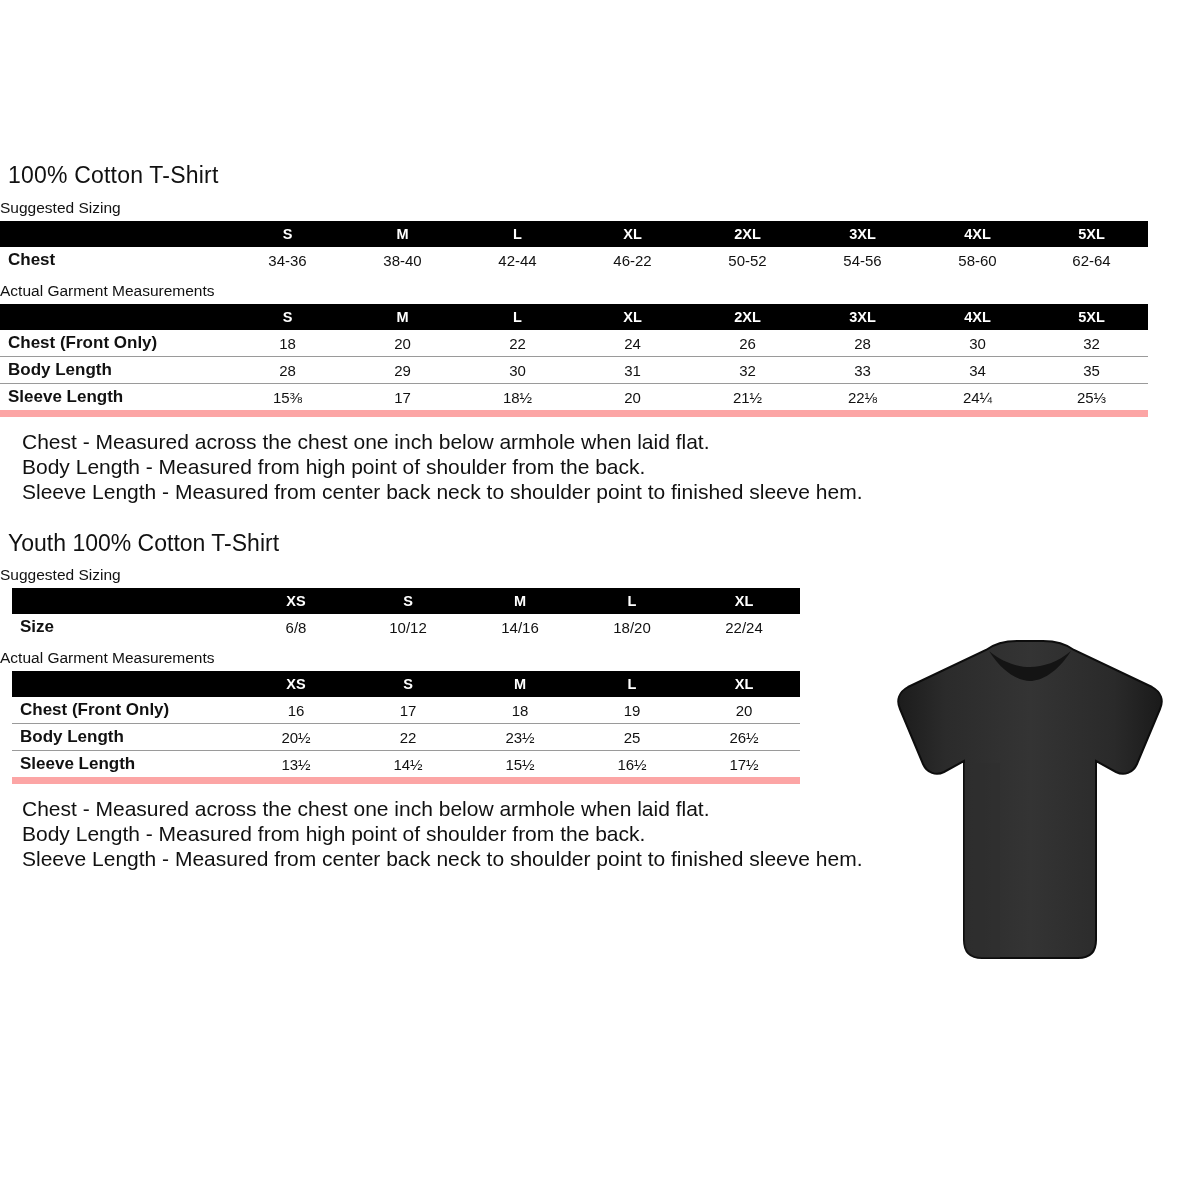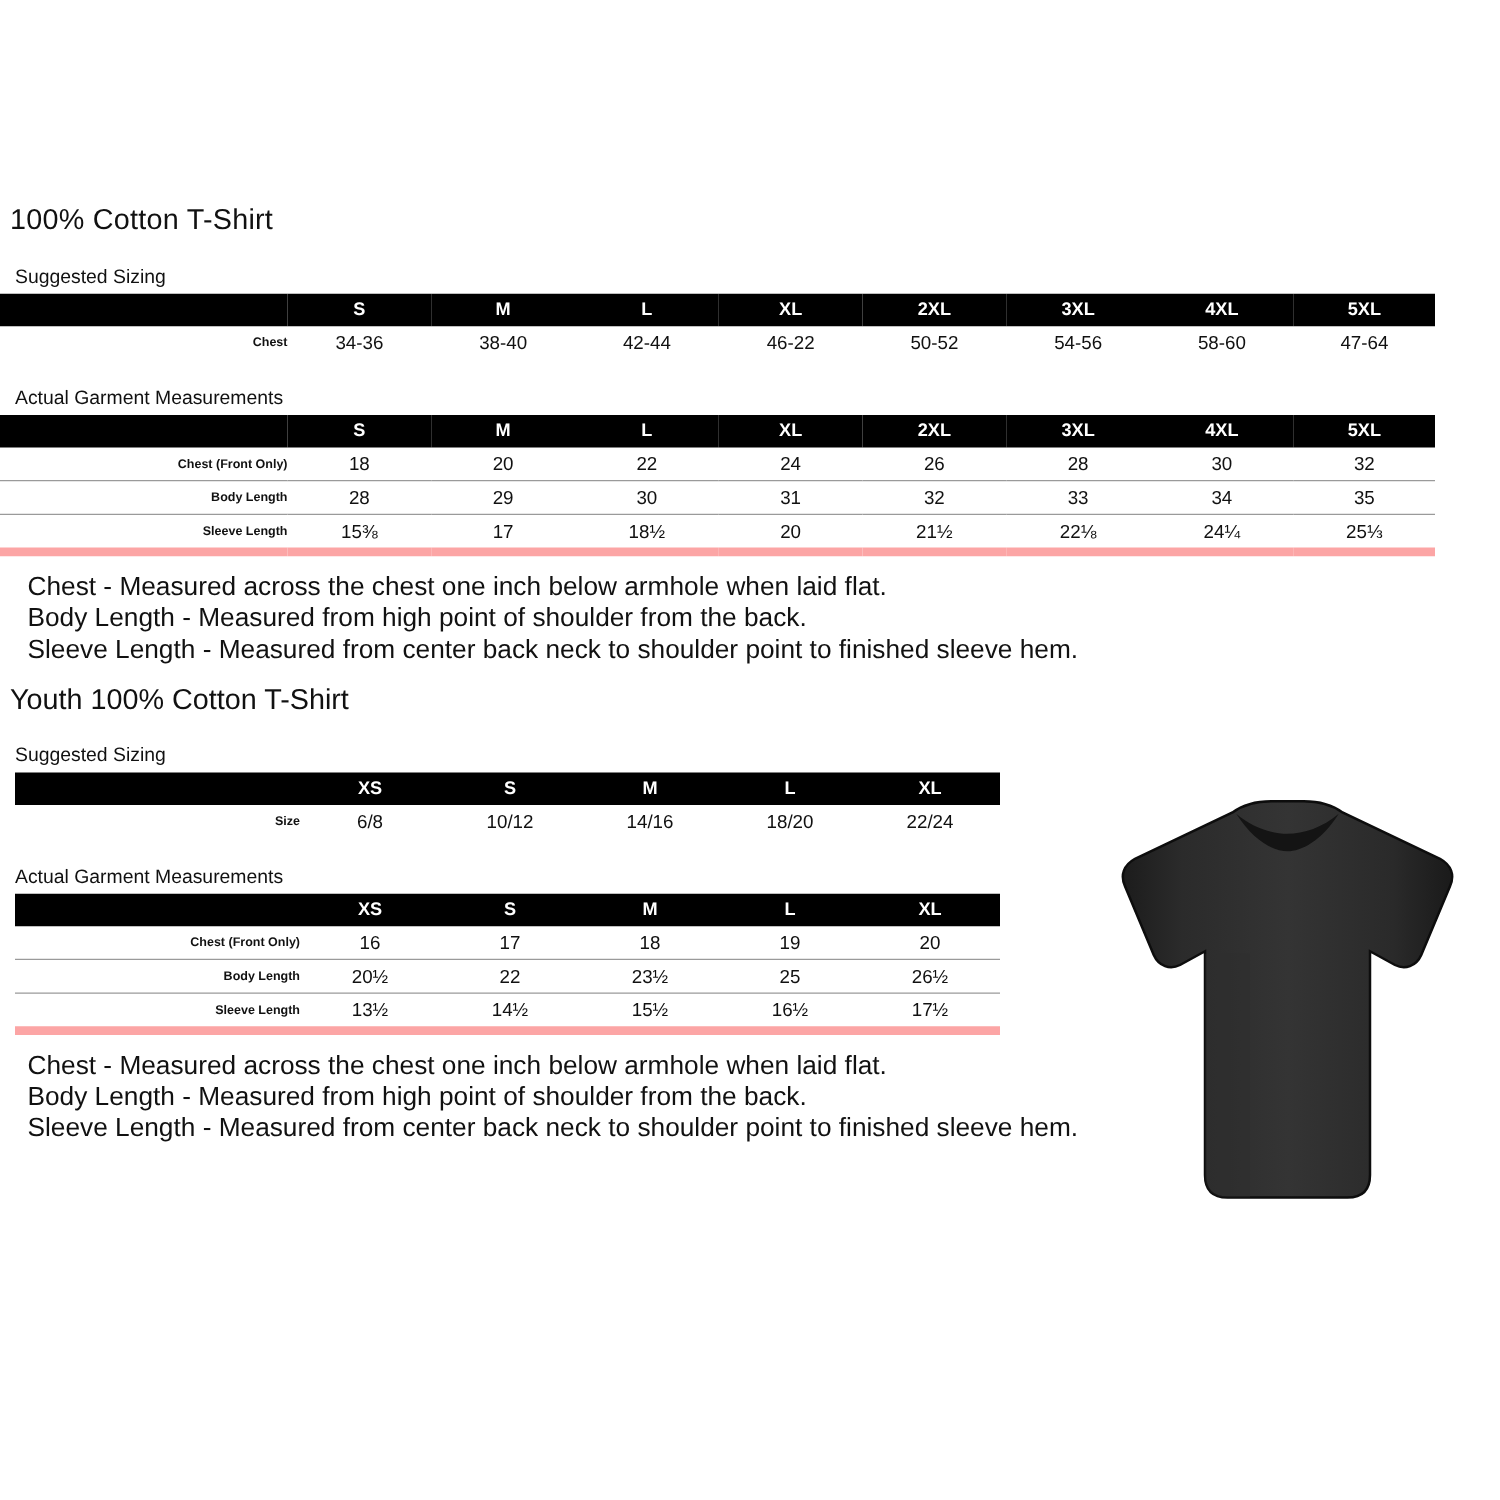--- a/index.html
+++ b/index.html
@@ -55,22 +55,22 @@
   .banner-text {
     font-size: 25px;
     font-weight: 700;
     letter-spacing: 2.5px;
     color: #ffffff;
   }
 
   .section-label {
     font-size: 15.5px;
     color: #111;
-    padding-left: 12px;
-    margin-top: 23px;
+    padding-left: 0;
+    margin-top: 9px;
     margin-bottom: 4px;
   }
 
   
   table {
     border-collapse: collapse;
     table-layout: fixed;
     font-size: 15px;
   }
   .tbl-adult { width: 1148px; margin-left: 0px; }
@@ -90,44 +90,44 @@
     padding-left: 8px;
   }
   tbody td {
     height: 26px;
     text-align: center;
     font-size: 15px;
     color: #111;
     padding: 0;
   }
   tbody td.lbl {
-    text-align: right;
+    text-align: left;
     padding-left: 8px;
     font-weight: 700;
-    font-size: 10px;
+    font-size: 17px;
   }
   .ruled tbody tr td { border-bottom: 1px solid #9a9a9a; }
   .ruled tbody tr:last-child td { border-bottom: 7px solid #fca5a5; }
 
   .notes {
     padding-left: 22px;
     margin-top: 12px;
   }
   .notes div {
     font-size: 21px;
     color: #111;
     line-height: 25px;
   }
 
   .sub-title {
     font-size: 23px;
     font-weight: 400;
     color: #111;
     padding-left: 8px;
-    margin-top: 14px;
+    margin-top: 26px;
   }
 
   
   .shirt-wrap {
     position: absolute;
     left: 890px;
     top: 640px;
     width: 280px;
     height: 330px;
   }
@@ -172,21 +172,21 @@
       <tbody>
         <tr>
           <td class="lbl">Chest</td>
           <td>34-36</td>
           <td>38-40</td>
           <td>42-44</td>
           <td>46-22</td>
           <td>50-52</td>
           <td>54-56</td>
           <td>58-60</td>
-          <td>47-64</td>
+          <td>62-64</td>
         </tr>
       </tbody>
     </table>
 
     <div class="section-label">Actual Garment Measurements</div>
 
     <table class="tbl-adult ruled">
       <colgroup>
         <col style="width:230px">
           <col style="width:115px">

